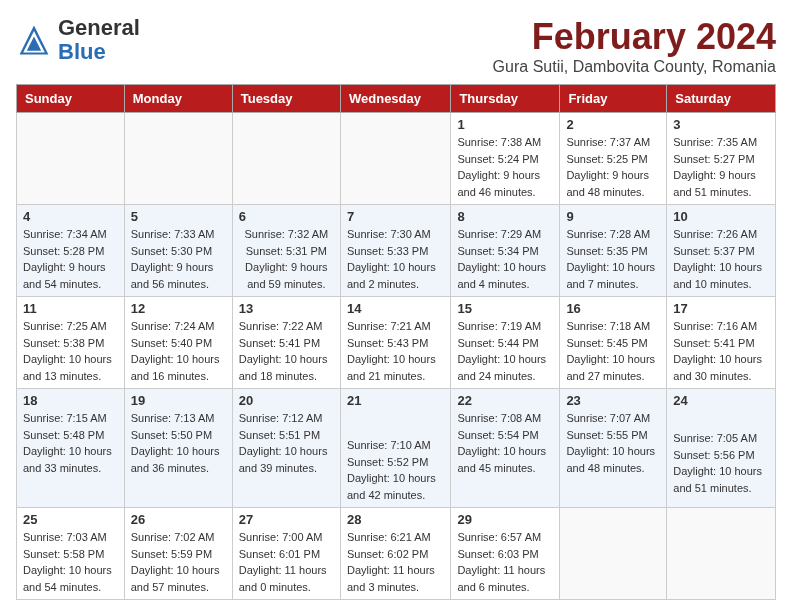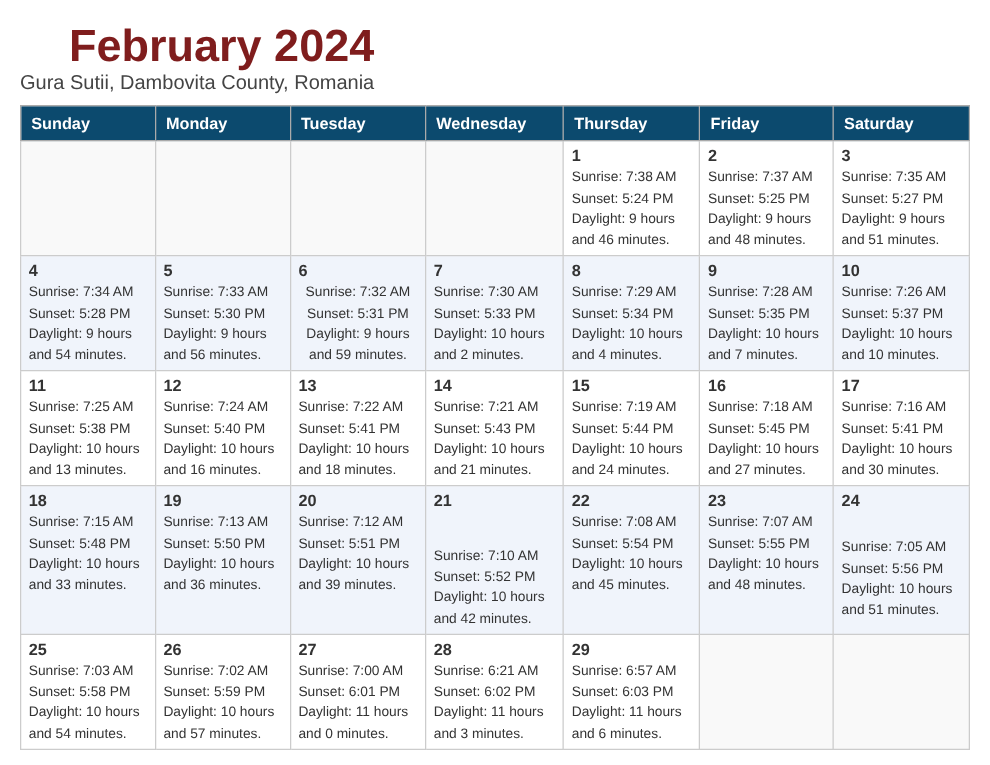--- a/index.html
+++ b/index.html
@@ -42,21 +42,21 @@
     }
     .location-title {
       font-size: 16px;
       color: #444;
     }
     .calendar {
       width: 100%;
       border-collapse: collapse;
     }
     .calendar th {
-      background-color: #0c4a6e;
+      background-color: #b91c1c;
       color: #fff;
       text-align: left;
       padding: 6px 8px;
       font-size: 13px;
       font-weight: bold;
       border: 1px solid #aaa;
     }
     .calendar td {
       vertical-align: top;
       padding: 4px 6px;
@@ -81,20 +81,31 @@
       color: #333;
     }
     .row-stripe td {
       background-color: #f0f4fb;
     }
   </style>
 </head>
 <body>
 
 <div class="header-area">
+  <div class="logo">
+    <svg class="logo-icon" viewBox="0 0 40 40" xmlns="http://www.w3.org/2000/svg">
+      <polygon points="20,4 36,36 4,36" fill="#2a6db5"></polygon>
+      <polygon points="20,10 32,34 8,34" fill="#fff"></polygon>
+      <polygon points="20,16 28,32 12,32" fill="#2a6db5"></polygon>
+    </svg>
+    <div class="logo-text">
+      <span class="general">General</span><br>
+      <span class="blue">Blue</span>
+    </div>
+  </div>
   <div class="title-area">
     <div class="month-title">February 2024</div>
     <div class="location-title">Gura Sutii, Dambovita County, Romania</div>
   </div>
 </div>
 
 <table class="calendar">
   <thead>
     <tr>
     <th>Sunday</th>

